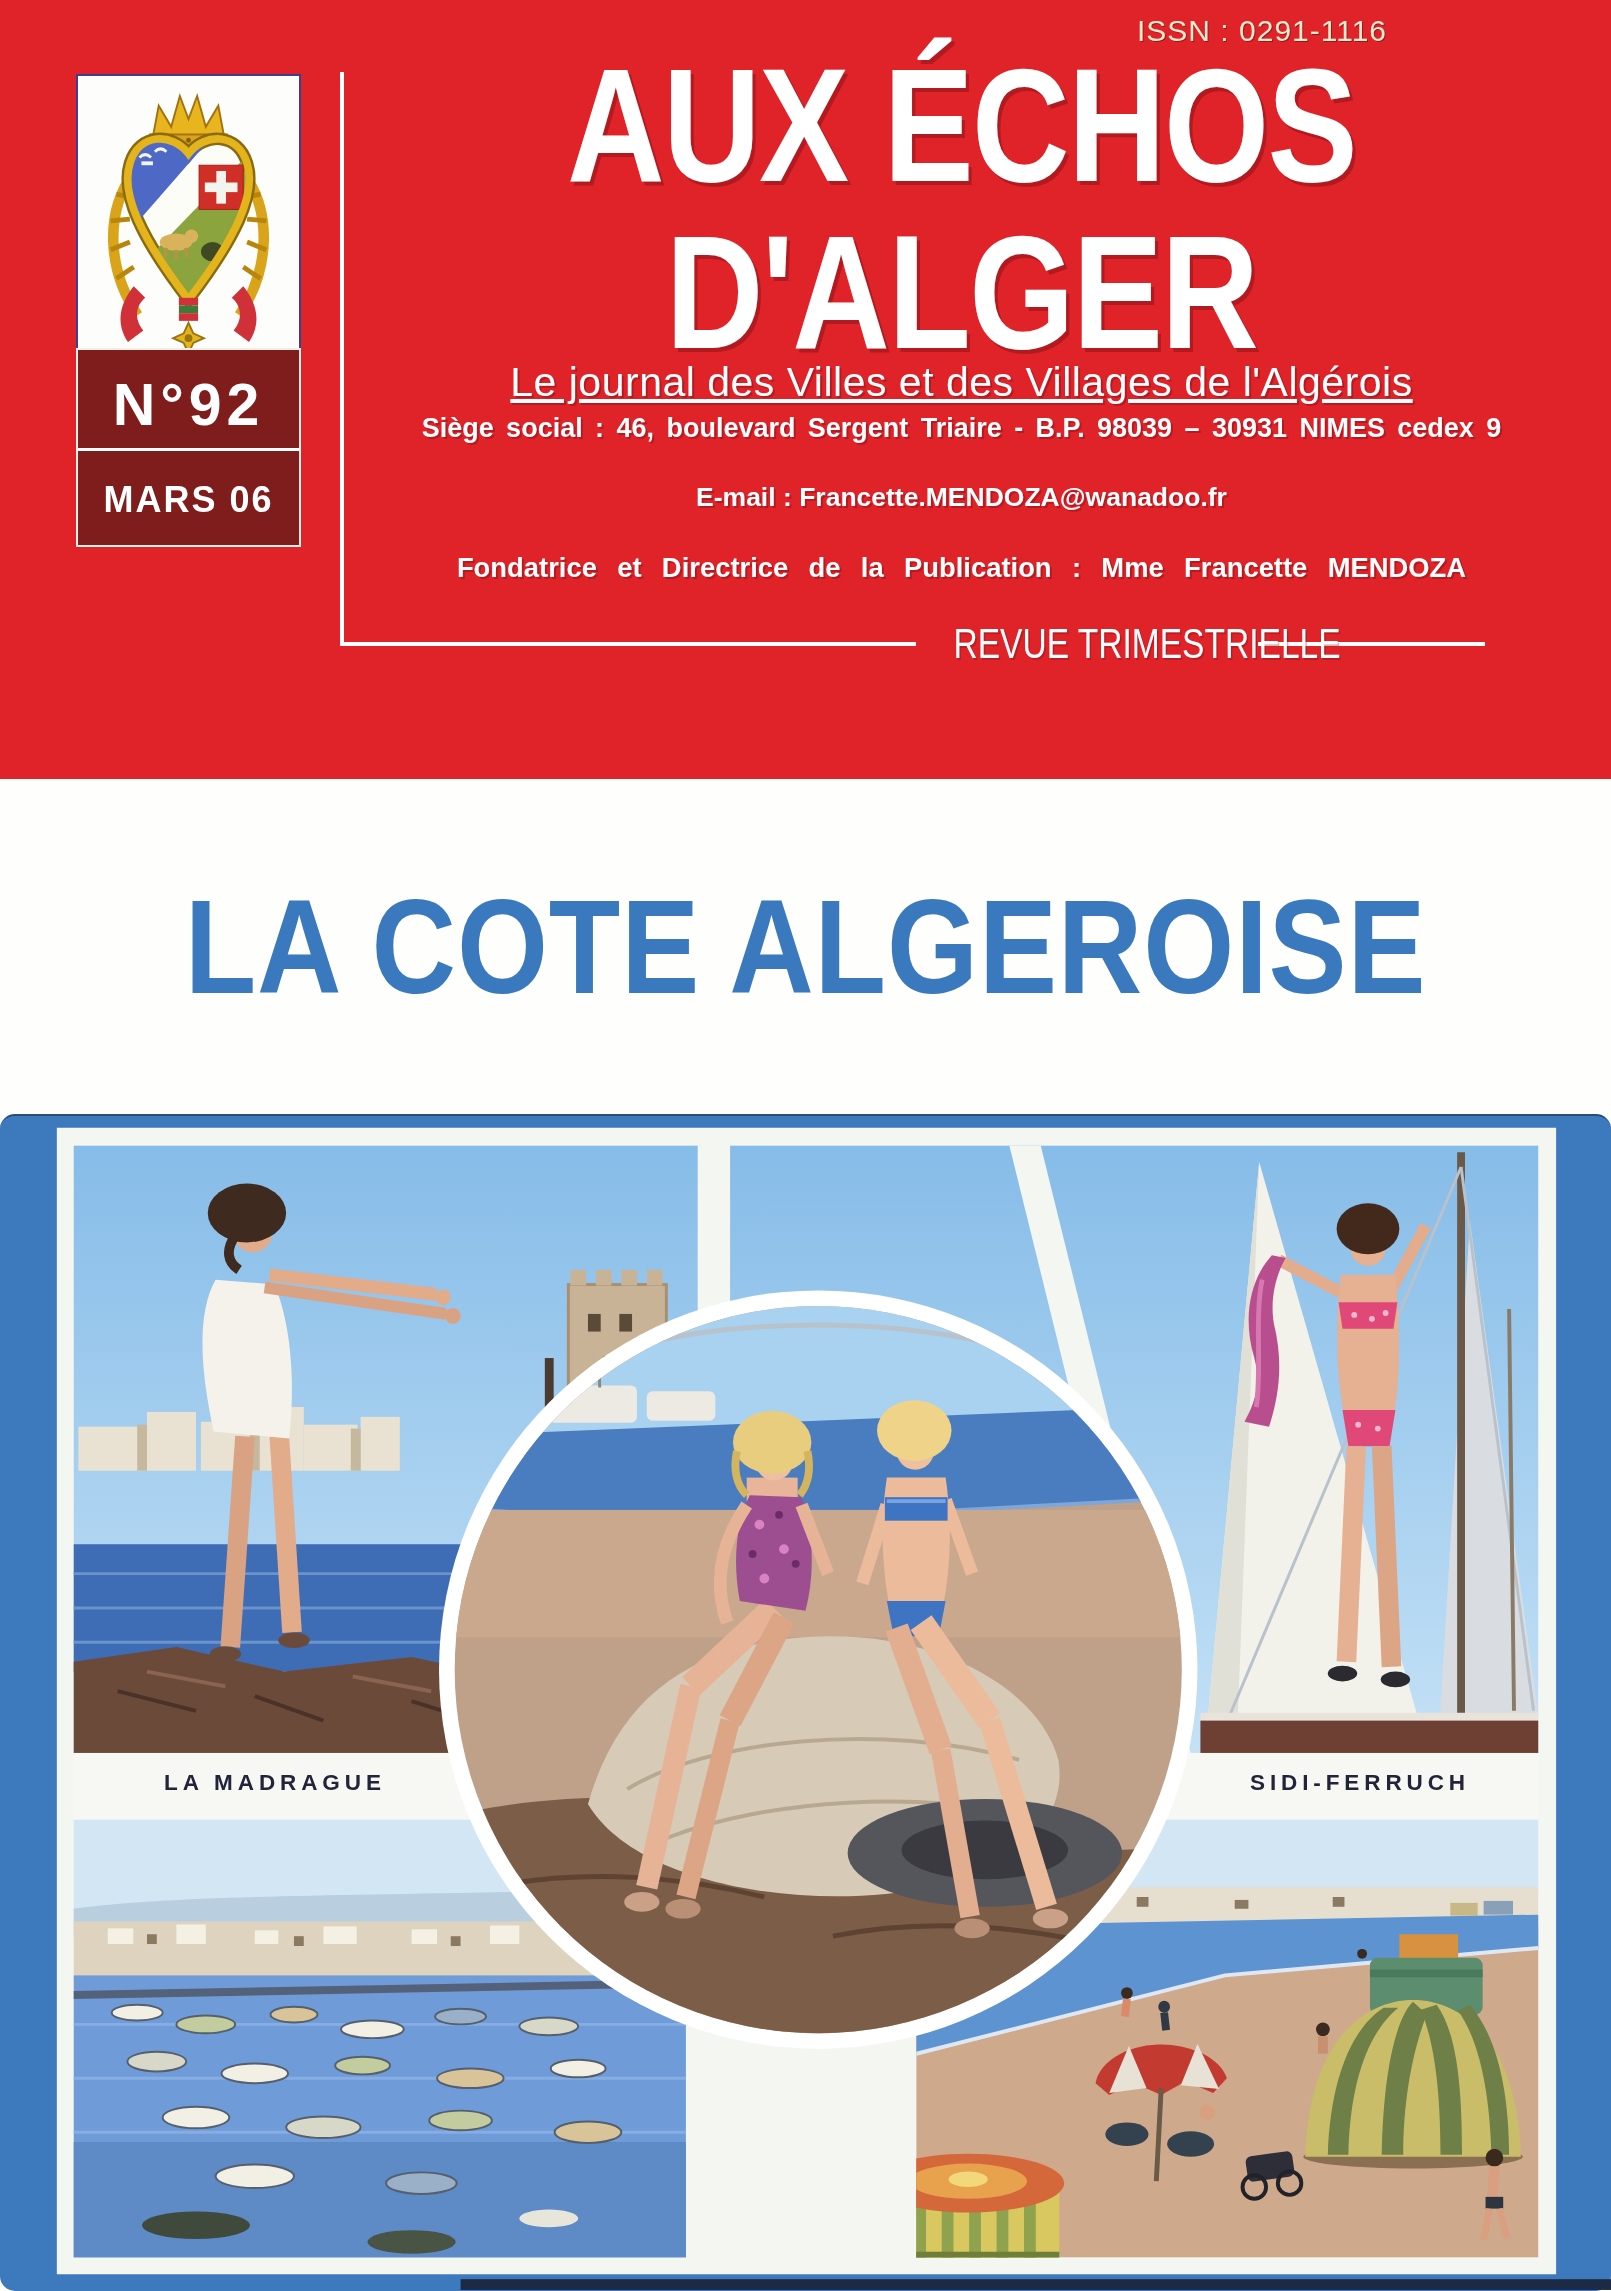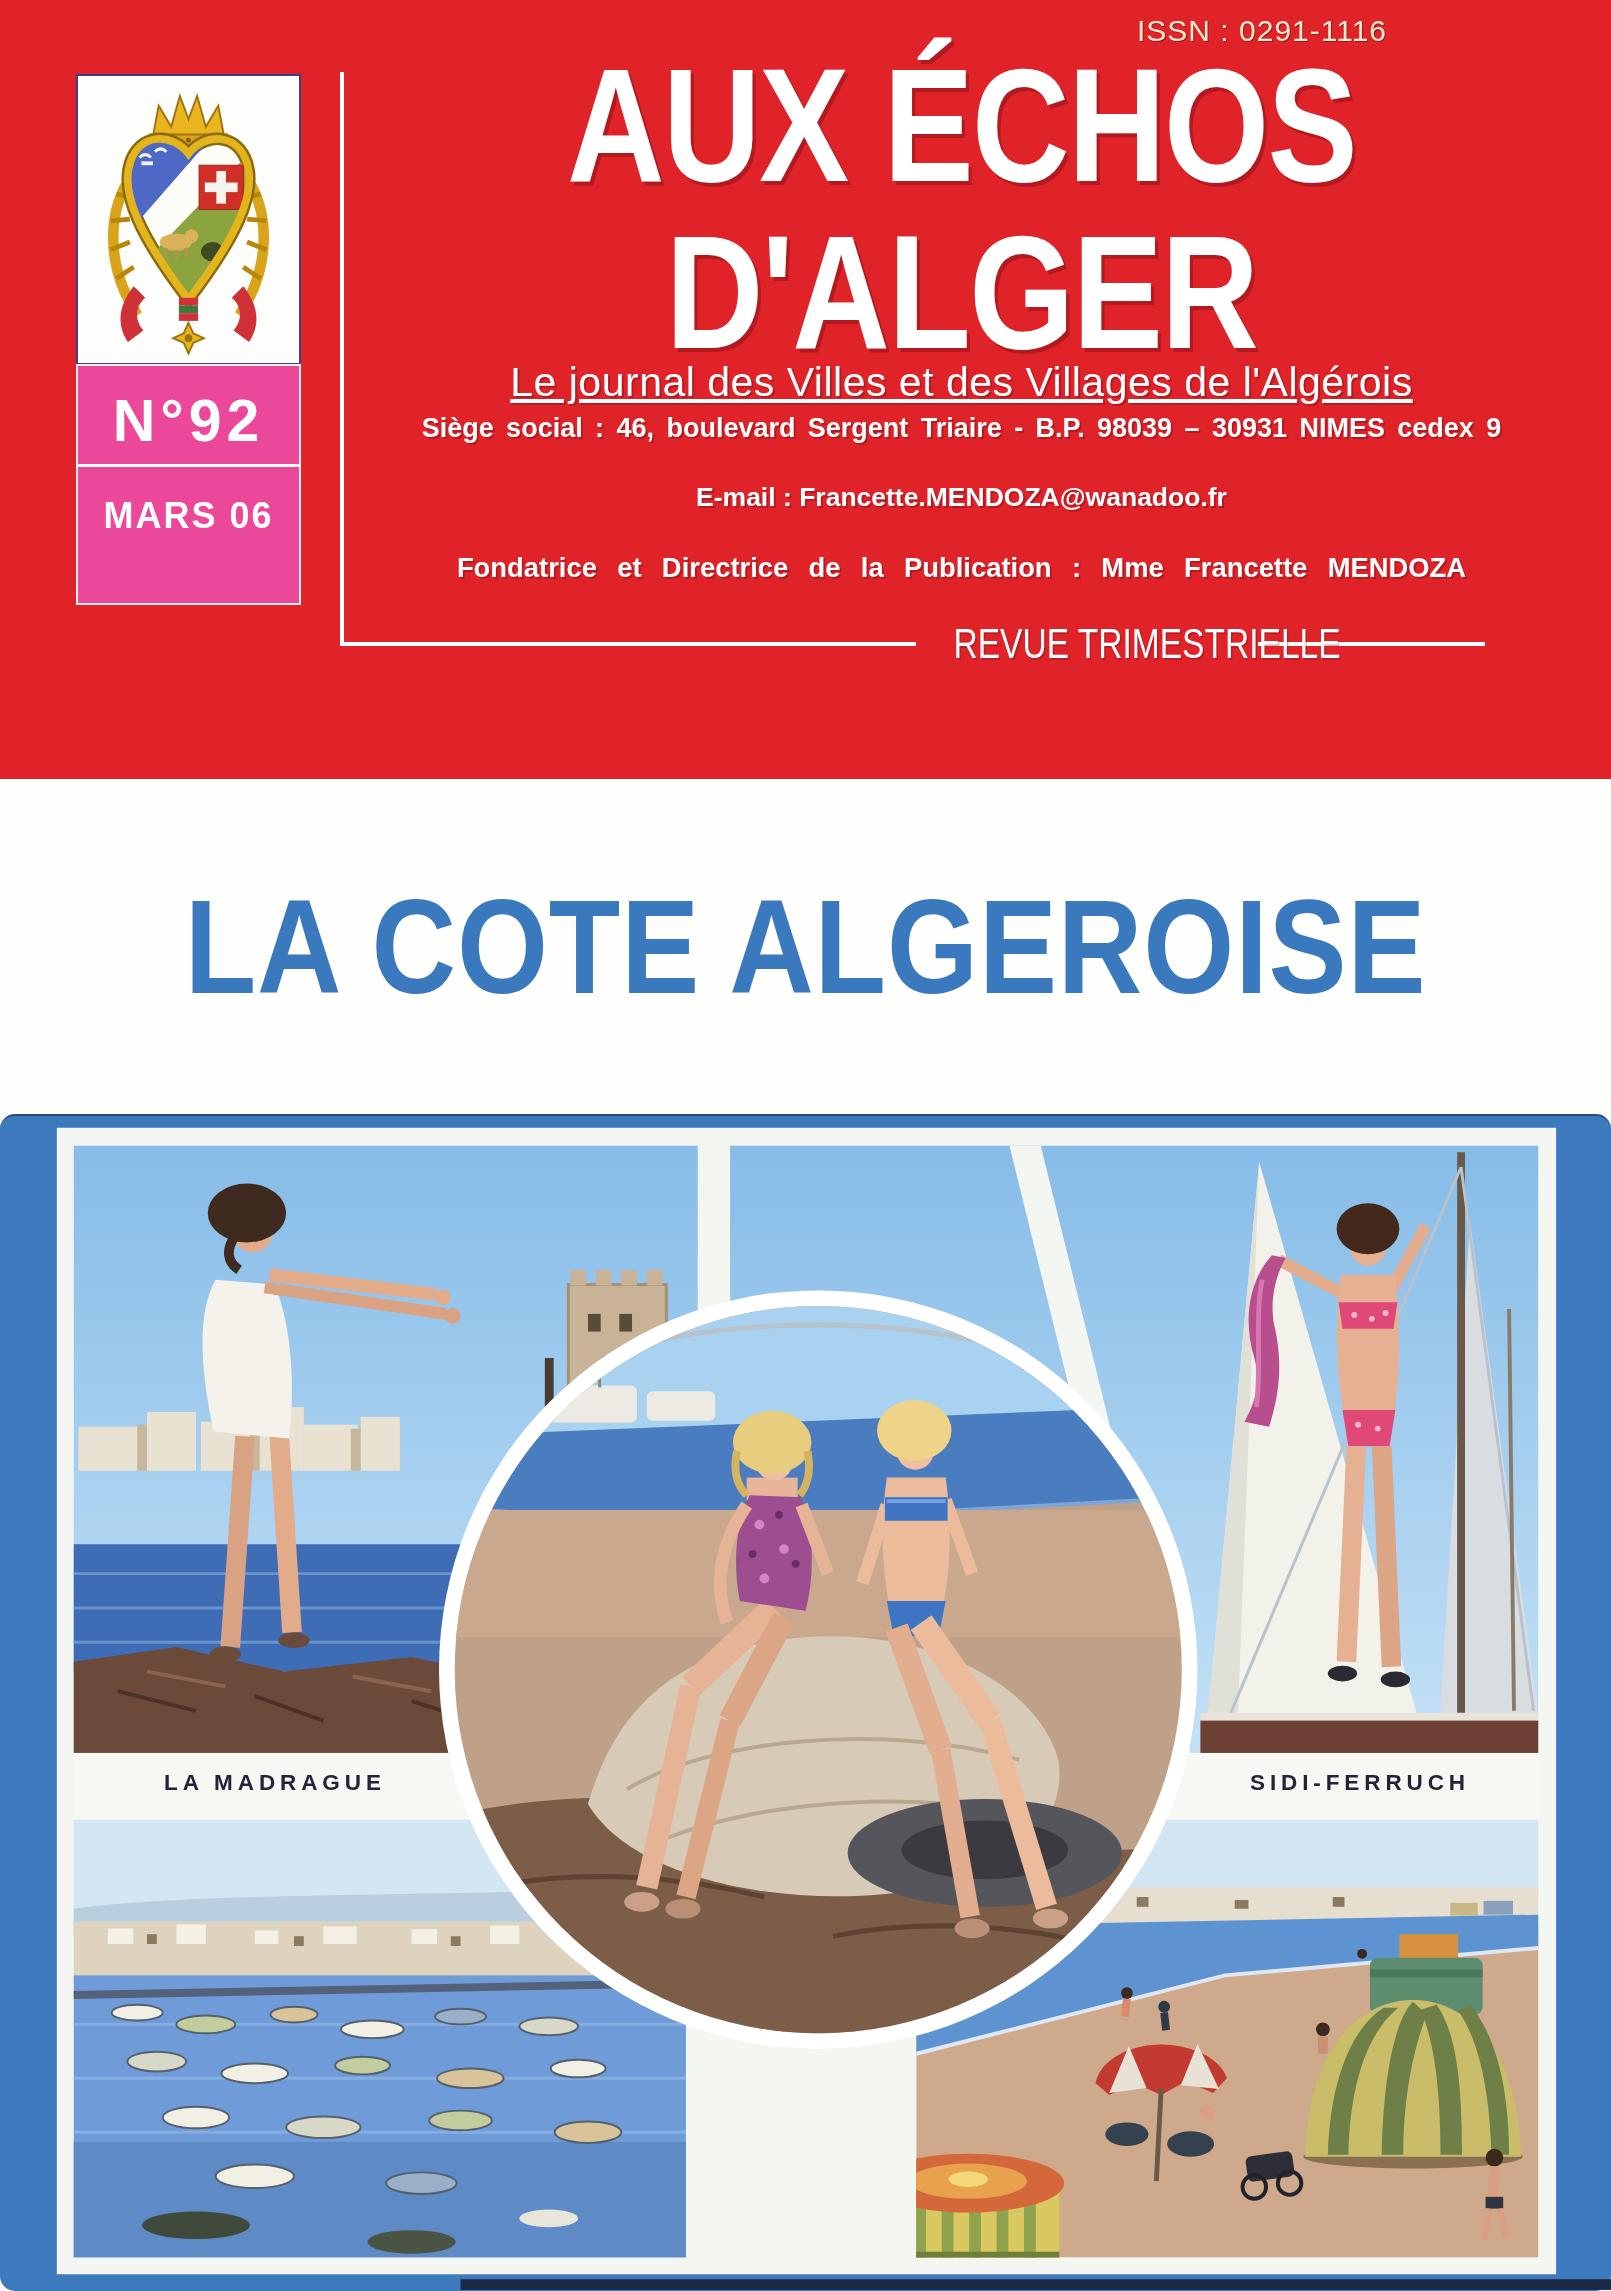--- a/index.html
+++ b/index.html
@@ -8,21 +8,21 @@
 
   
   .red-band{position:absolute;left:0;top:0;width:1611px;height:779px;background:#df2329;}
   .issn{position:absolute;left:1117px;top:13.7px;width:470px;font-size:30px;color:#f3eccf;
         letter-spacing:1px;text-shadow:1px 1px 0 rgba(90,10,10,.5);margin-left:20px;}
 
   .emblem-box{position:absolute;left:76px;top:74px;width:225px;height:291px;background:#fdfdfb;
         border:2.9px solid #3c3f8f;box-sizing:border-box;}
   .emblem-box svg{display:block;width:100%;height:100%;}
 
-  .issue-box{position:absolute;left:76px;top:364px;width:225px;height:241px;background:#ec4899;
+  .issue-box{position:absolute;left:76px;top:348px;width:225px;height:199px;background:#7f1d1d;
         border:2px solid #efefe8;box-sizing:border-box;color:#fff;font-weight:bold;}
   .issue-number{height:98px;line-height:110px;text-align:center;font-size:59px;letter-spacing:4.9px;}
   .issue-divider{height:2.9px;background:#fff;margin:0;}
   .issue-month{height:94px;line-height:98px;text-align:center;font-size:36px;letter-spacing:2px;}
 
   .masthead{position:absolute;left:343px;top:0;width:1237px;height:626px;color:#fff;}
   .m-title{position:absolute;left:0;width:100%;text-align:center;font-weight:bold;font-size:161px;
         line-height:1;letter-spacing:-2px;transform:scaleX(0.84);transform-origin:50% 50%;
         white-space:nowrap;text-shadow:3.9px 3.9px 0 rgba(105,12,18,.38);}
   .m-title.l1{top:45px;} .m-title.l2{top:212px;}

